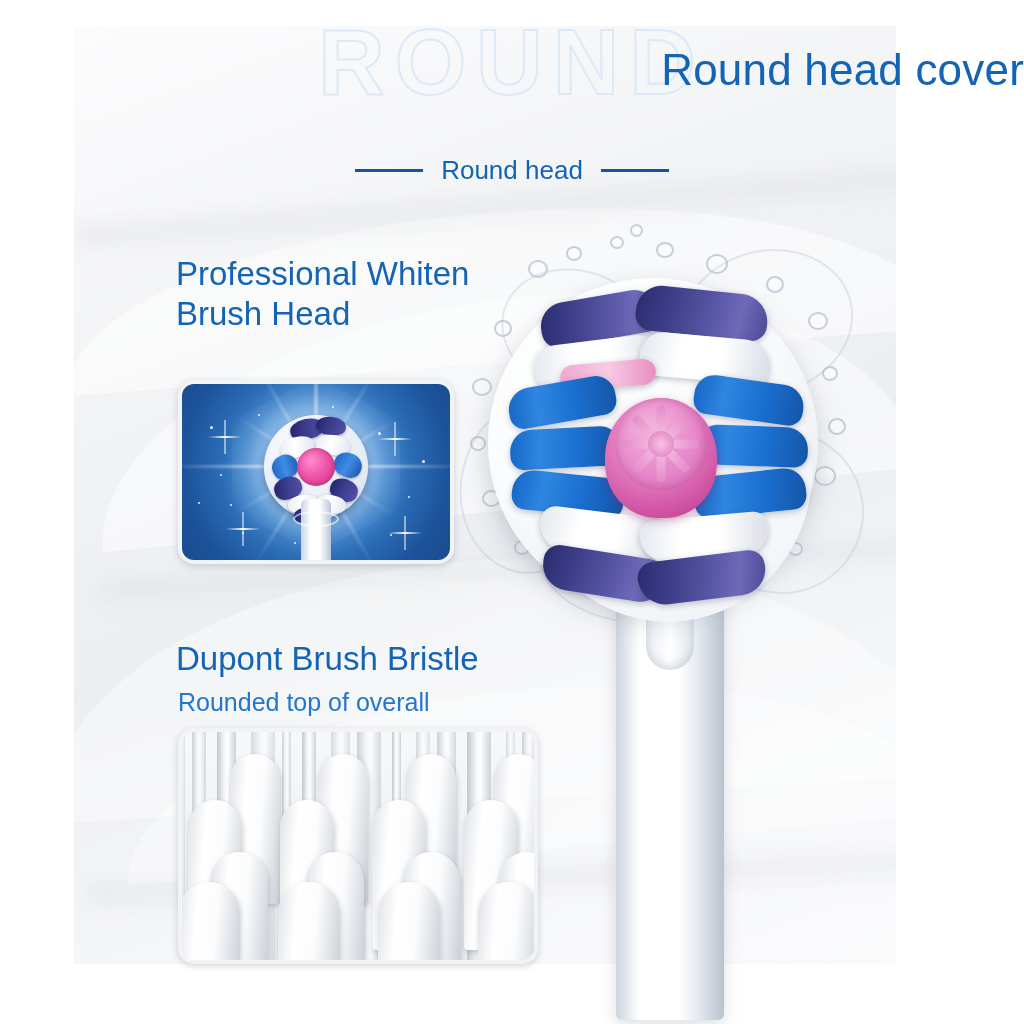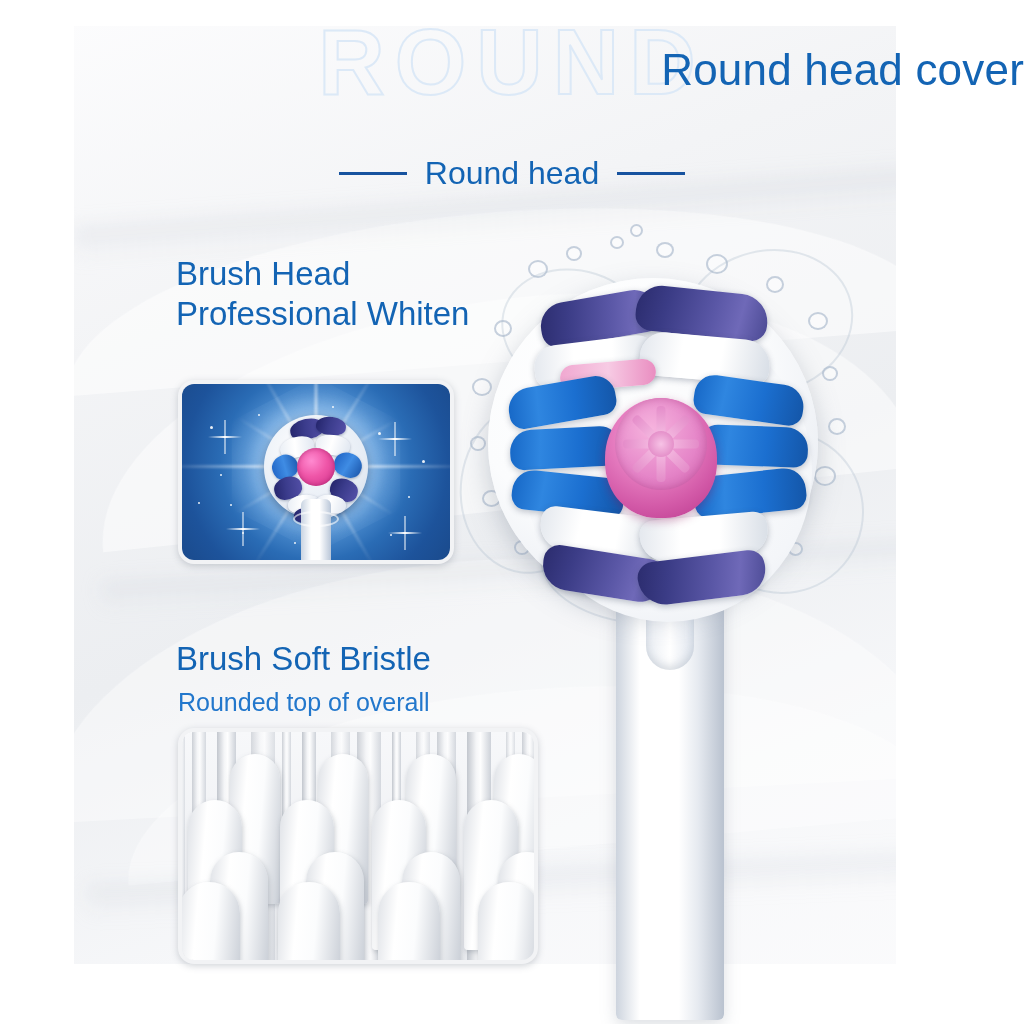--- a/index.html
+++ b/index.html
@@ -57,21 +57,21 @@
     text-align:right;
     font-size:44px;line-height:52px;font-weight:400;
     color:#1364b4;
     letter-spacing:.2px;
   }
   .subtitle-wrap{
     position:absolute;left:0;top:155px;width:1024px;
     display:flex;align-items:center;justify-content:center;gap:18px;
   }
   .rule{width:68px;height:3px;background:#17539f;}
-  .subtitle{font-size:32px;color:#1364b4;font-weight:400;}
+  .subtitle{font-size:26px;color:#1364b4;font-weight:400;}
 
   
   .head-1{
     position:absolute;left:176px;top:254px;
     font-size:33px;line-height:40px;color:#1364b4;font-weight:400;
   }
   .head-2{
     position:absolute;left:176px;top:640px;
     font-size:33px;color:#1364b4;font-weight:400;
   }
@@ -220,22 +220,22 @@
   <div class="title">
     <div>Round head cover</div>
   </div>
   <div class="subtitle-wrap">
     <span class="rule"></span>
     <span class="subtitle">Round head</span>
     <span class="rule"></span>
   </div>
 
   <div class="head-1">
+    <div>Professional Whiten</div>
     <div>Brush Head</div>
-    <div>Professional Whiten</div>
   </div>
 
   <div class="card" id="card-whiten">
     <div class="whiten-bg"></div>
     <div class="hexglow"></div>
     <div id="whiten-rays">
         <div class="ray" style="width: 150px; transform: rotate(0deg); opacity: 0.95;"></div>
         <div class="ray" style="width: 92px; transform: rotate(32deg); opacity: 0.6;"></div>
         <div class="ray" style="width: 118px; transform: rotate(60deg); opacity: 0.6;"></div>
         <div class="ray" style="width: 150px; transform: rotate(90deg); opacity: 0.95;"></div>
@@ -281,21 +281,21 @@
           <div class="mini-tuft" style="left: 24px; top: 80px; width: 32px; height: 18px; transform: rotate(-6deg); background: linear-gradient(100deg, rgb(233, 238, 245), rgb(255, 255, 255) 45%, rgb(223, 230, 240)); box-shadow: rgba(10, 30, 70, 0.35) 0px 1px 3px;"></div>
           <div class="mini-tuft" style="left: 52px; top: 80px; width: 30px; height: 18px; transform: rotate(8deg); background: linear-gradient(100deg, rgb(233, 238, 245), rgb(255, 255, 255) 45%, rgb(223, 230, 240)); box-shadow: rgba(10, 30, 70, 0.35) 0px 1px 3px;"></div>
           <div class="mini-tuft" style="left: 30px; top: 92px; width: 30px; height: 16px; transform: rotate(-4deg); background: linear-gradient(100deg, rgb(35, 36, 106), rgb(59, 60, 140) 45%, rgb(84, 80, 168)); box-shadow: rgba(10, 30, 70, 0.35) 0px 1px 3px;"></div>
         </div>
       <div class="mini-center"></div>
       <div class="mini-stem"></div>
       <div class="mini-ring"></div>
     </div>
   </div>
 
-  <div class="head-2">Brush Soft Bristle</div>
+  <div class="head-2">Dupont Brush Bristle</div>
   <div class="head-2-sub">Rounded top of overall</div>
 
   <div class="card" id="card-bristle">
     <div class="bristle-bg"></div>
     <div id="back-stripes">
         <div class="back-stripe" style="left: -6px; width: 9px; opacity: 0.55;"></div>
         <div class="back-stripe" style="left: 10px; width: 14px; opacity: 0.7;"></div>
         <div class="back-stripe" style="left: 35px; width: 19px; opacity: 0.85;"></div>
         <div class="back-stripe" style="left: 69px; width: 24px; opacity: 0.55;"></div>
         <div class="back-stripe" style="left: 100px; width: 9px; opacity: 0.7;"></div>

